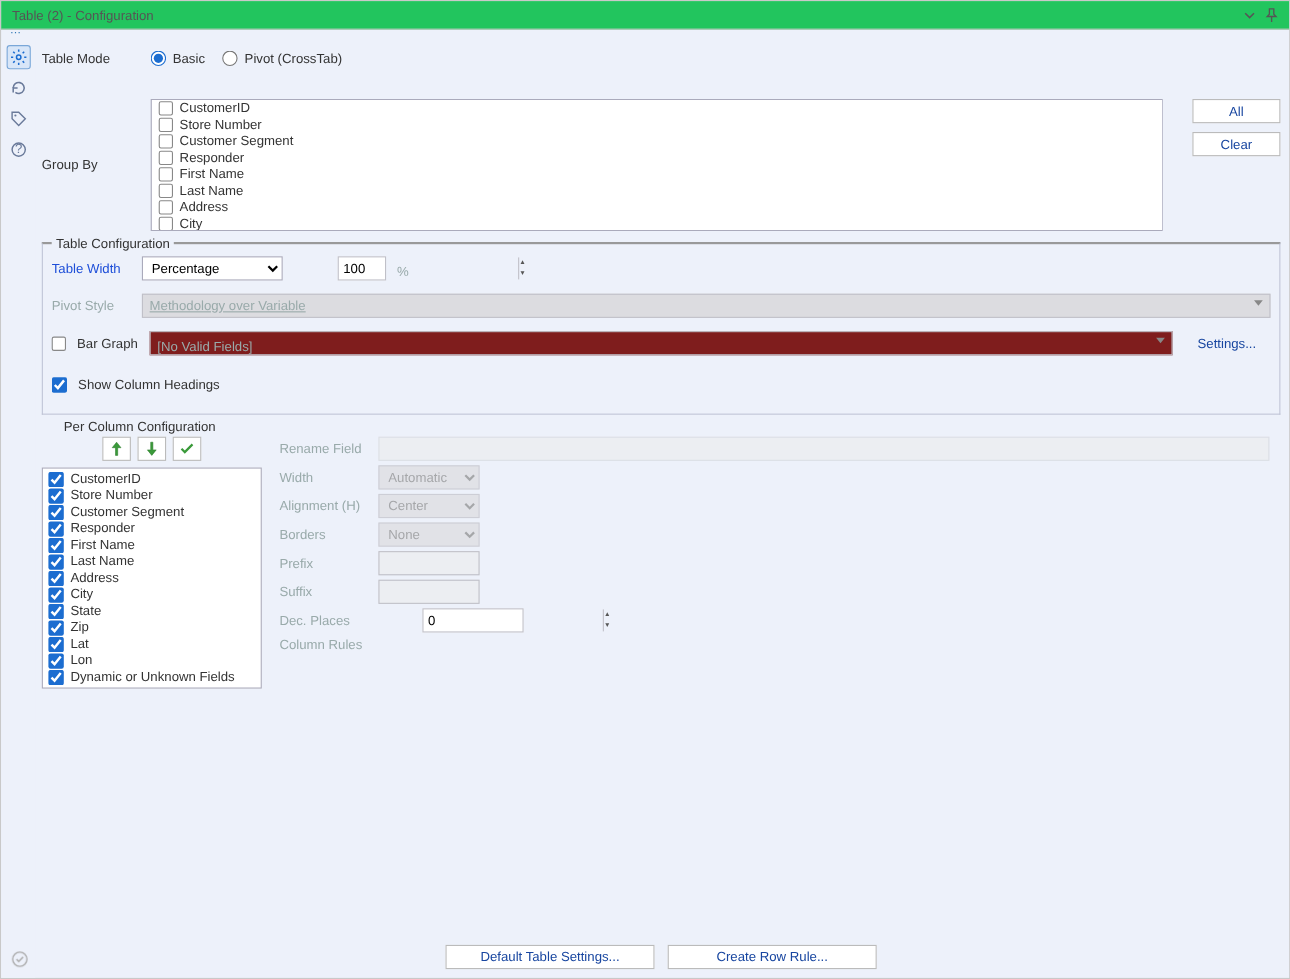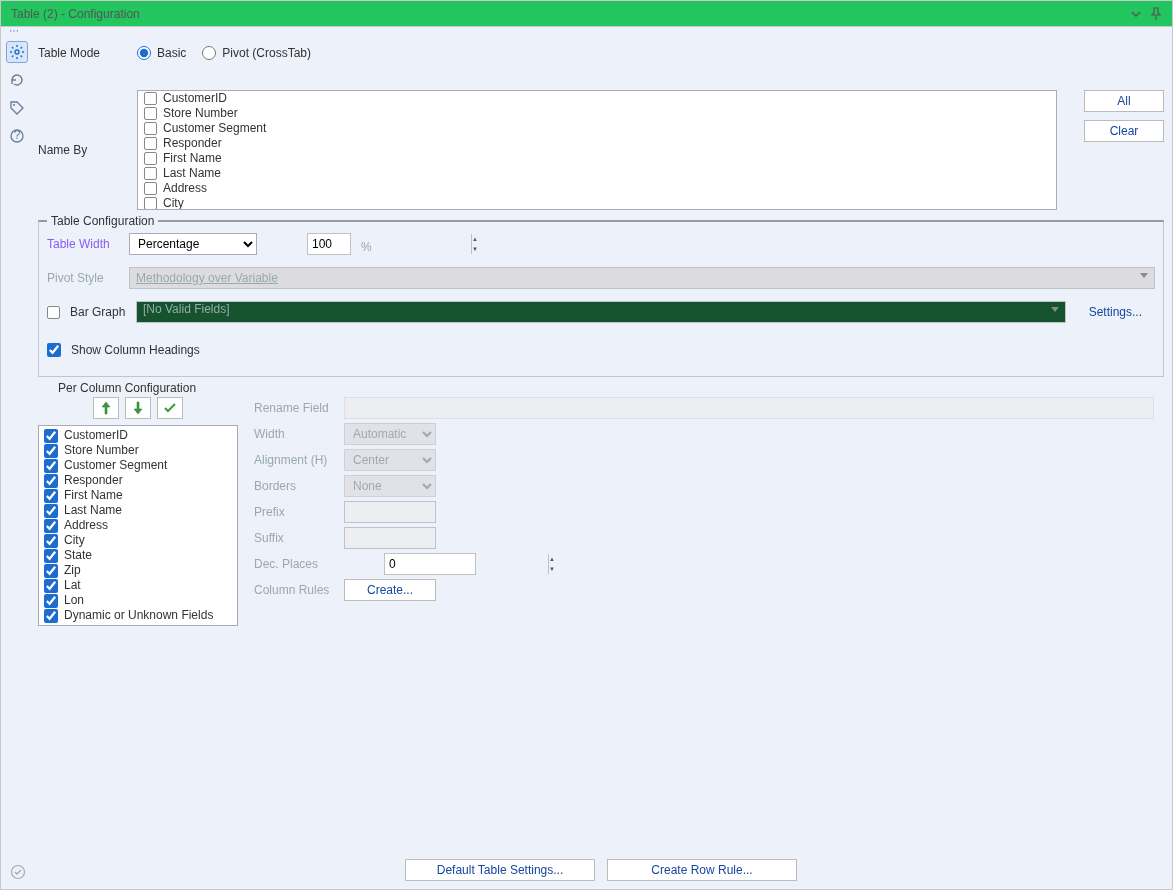--- a/index.html
+++ b/index.html
@@ -152,21 +152,21 @@
     font-size: 12px;
   }
   .row {
     display: flex;
     align-items: center;
     gap: 10px;
     min-height: 28px;
   }
   .row .rlabel {
     width: 72px;
-    color: #8b5cf6;
+    color: #1d4ed8;
   }
   .row .rlabel.disabled, .disabled { color: #9aa; }
   select, input[type=text], input[type=number] {
     border: 1px solid #aab;
     background: white;
     height: 22px;
     padding: 0 4px;
   }
   select:disabled, input:disabled {
     background: #dcdce0;
@@ -186,25 +186,25 @@
     position:relative;
     text-decoration:underline;
   }
   .chev-down {
     position:absolute; right:6px; top:5px;
     width:0;height:0;border-left:4px solid transparent;border-right:4px solid transparent;border-top:5px solid #888;
   }
   .bar-graph-row .field-select {
     flex: 1;
     height: 22px;
-    background:#14532d;
+    background:#7f1d1d;
     border:1px solid #c0c0c8;
     color:#9aa;
     display:flex;
-    align-items:flex-start;
+    align-items:flex-end;
     padding:0 6px;
     position:relative;
   }
   .link-btn {
     color: #1846a0;
     padding: 0 12px;
     cursor: pointer;
     border: 1px solid transparent;
     height:22px; line-height:20px;
   }
@@ -339,21 +339,21 @@
           <input type="radio" name="tmode" checked="" style="">
           <span>Basic</span>
         </label>
         <label>
           <input type="radio" name="tmode" style="">
           <span>Pivot (CrossTab)</span>
         </label>
       </div>
       <div></div>
 
-      <div class="label top" style="align-items:center;">Name By</div>
+      <div class="label top" style="align-items:center;">Group By</div>
       <div class="groupby-box" id="groupby-box">
           <div class="groupby-item">
             <span class="unchecked-box"></span>
             <span>CustomerID</span>
           </div>
           <div class="groupby-item">
             <span class="unchecked-box"></span>
             <span>Store Number</span>
           </div>
           <div class="groupby-item">
@@ -531,23 +531,20 @@
             <div class="spinner">
               <input type="text" value="0" style="">
               <div class="spin-btns">
                   <div>▲</div>
                   <div>▼</div>
                 </div>
             </div>
           </div>
 
           <div class="plabel">Column Rules</div>
-          <div>
-              <div class="btn" style="width:92px;">Create...</div>
-            </div>
         </div>
       </div>
     </div>
 
     <div class="footer">
       <div class="btn wide">Default Table Settings...</div>
       <div class="btn wide">Create Row Rule...</div>
     </div>
 
   </div>

